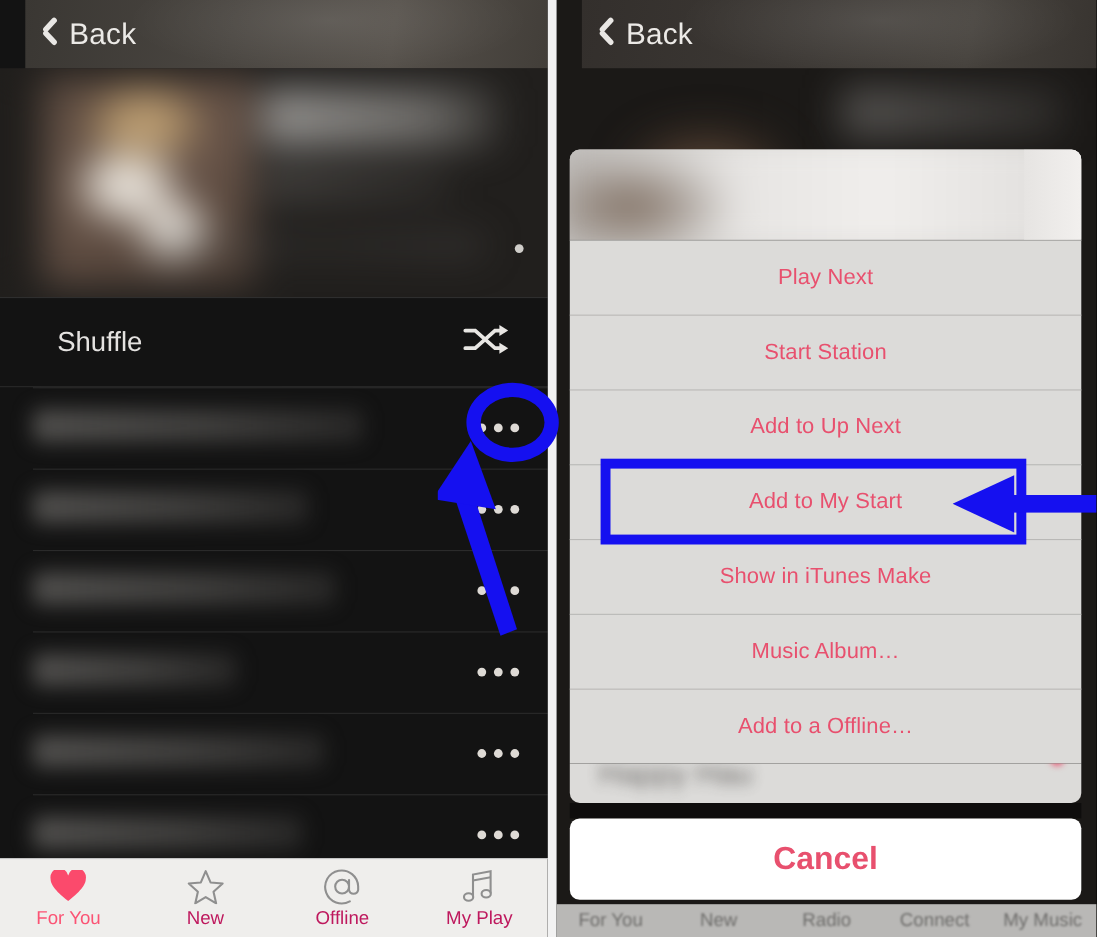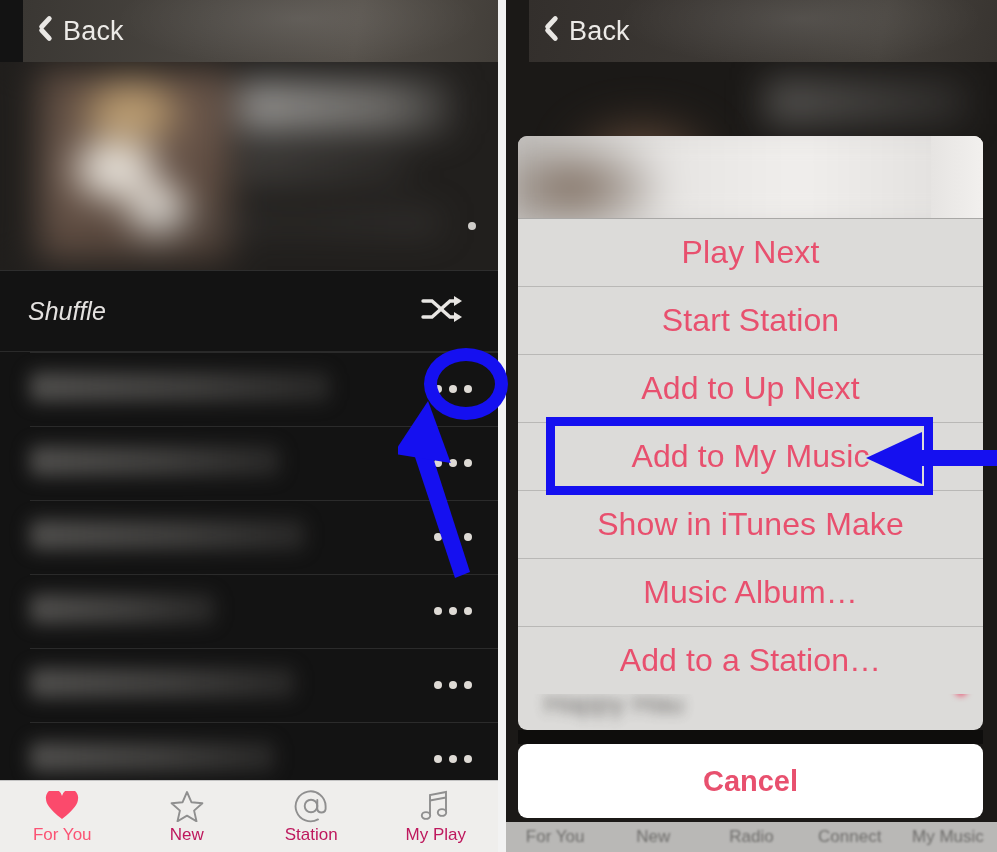--- a/index.html
+++ b/index.html
@@ -78,21 +78,21 @@
     border-radius:5px;
   }
   .dot-right { position:absolute; right:22px; top:160px; width:8px; height:8px; border-radius:50%; background:#cfcdc9; }
 
   
   .shuffle-row {
     position:absolute; top:270px; left:0; right:0; height:82px;
     border-top:1px solid #2e2e2e; border-bottom:1px solid #2a2a2a;
     display:flex; align-items:center; cursor:pointer;
   }
-  .shuffle-label { color:#e4e2e0; font-size:25px; margin-left:28px;font-style:italic; }
+  .shuffle-label { color:#e4e2e0; font-size:25px; margin-left:52px; }
   .shuffle-icon { position:absolute; right:34px; top:50%; transform:translateY(-50%); }
 
   
   .track { position:absolute; left:0; right:0; height:74px; }
   .track .tdiv { position:absolute; left:30px; right:0; top:0; height:1px; background:#2b2b2b; }
   .track .tname {
     position:absolute; left:30px; top:20px; height:30px; border-radius:6px;
     filter:blur(9px);
     background:linear-gradient(90deg,rgba(118,116,113,.62),rgba(105,103,100,.5) 55%,rgba(80,78,76,.34));
   }
@@ -137,21 +137,21 @@
       radial-gradient(ellipse 120px 60px at 14% 60%, #7c6a5c 0%, rgba(150,140,132,.35) 60%, rgba(200,198,196,0) 80%),
       linear-gradient(90deg,#b9b6b3 0%,#e7e5e3 35%,#f0eeec 60%,#dedcda 100%);
   }
   .sheet-head .hright {
     position:absolute; right:0; top:0; width:52px; height:100%;
     background:linear-gradient(90deg,#e6e4e2,#f2f0ee);
   }
   .menu { background:#dcdbd9; border-radius:0; }
   .menu-item {
     height:68px; display:flex; align-items:center; justify-content:center;
-    color:#e8506e; font-size:32px; border-top:1px solid #b9b8b6;
+    color:#e8506e; font-size:20px; border-top:1px solid #b9b8b6;
     cursor:pointer; letter-spacing:.1px;
   }
   .menu-item:first-child { border-top:1px solid #a9a8a6; }
 
   .leak {
     position:relative; height:36px; overflow:hidden; background:#dcdbd9;
     border-radius:0 0 9px 9px;
   }
   .leak .leak-txt {
     position:absolute; left:26px; top:-6px; font-size:28px; color:#5e5c5a;
@@ -299,21 +299,21 @@
     </div>
     <div class="tab">
       <span class="ticon">
         <svg width="36" height="34" viewBox="0 0 36 34">
           <g fill="none" stroke="#8f8f8f" stroke-width="1.9" stroke-linecap="round">
             <circle cx="18" cy="17" r="6.3"></circle>
             <path d="M24.3 11 V20 a4.2 4.2 0 0 0 8.3 0 v-3 A15 15 0 1 0 25 30.4"></path>
           </g>
         </svg>
       </span>
-      <span class="tlabel">Station</span>
+      <span class="tlabel">Offline</span>
     </div>
     <div class="tab">
       <span class="ticon">
         <svg width="34" height="32" viewBox="0 0 34 32">
           <g fill="none" stroke="#8f8f8f" stroke-width="1.9">
             <path d="M11 25 V5 L27 2 V22"></path>
               <path d="M11 10.5 L27 7.5"></path>
             <ellipse cx="7" cy="25.5" rx="4.2" ry="3.4"></ellipse>
             <ellipse cx="23" cy="22.5" rx="4.2" ry="3.4"></ellipse>
           </g>
@@ -351,24 +351,24 @@
   <div class="sheet">
     <div class="sheet-head">
       <div class="hb"></div>
       <div class="hright"></div>
     </div>
 
     <div class="menu">
       <div class="menu-item">Play Next</div>
       <div class="menu-item">Start Station</div>
       <div class="menu-item">Add to Up Next</div>
-      <div class="menu-item">Add to My Music</div>
+      <div class="menu-item">Add to My Start</div>
       <div class="menu-item">Show in iTunes Make</div>
       <div class="menu-item">Music Album…</div>
-      <div class="menu-item">Add to a Station…</div>
+      <div class="menu-item">Add to a Offline…</div>
     </div>
 
     <div class="leak">
       <span class="leak-txt">Happy Hau</span>
       <span class="leak-dot"></span>
     </div>
 
     <div class="gapbar"></div>
 
     <div class="cancel-btn">Cancel</div>

